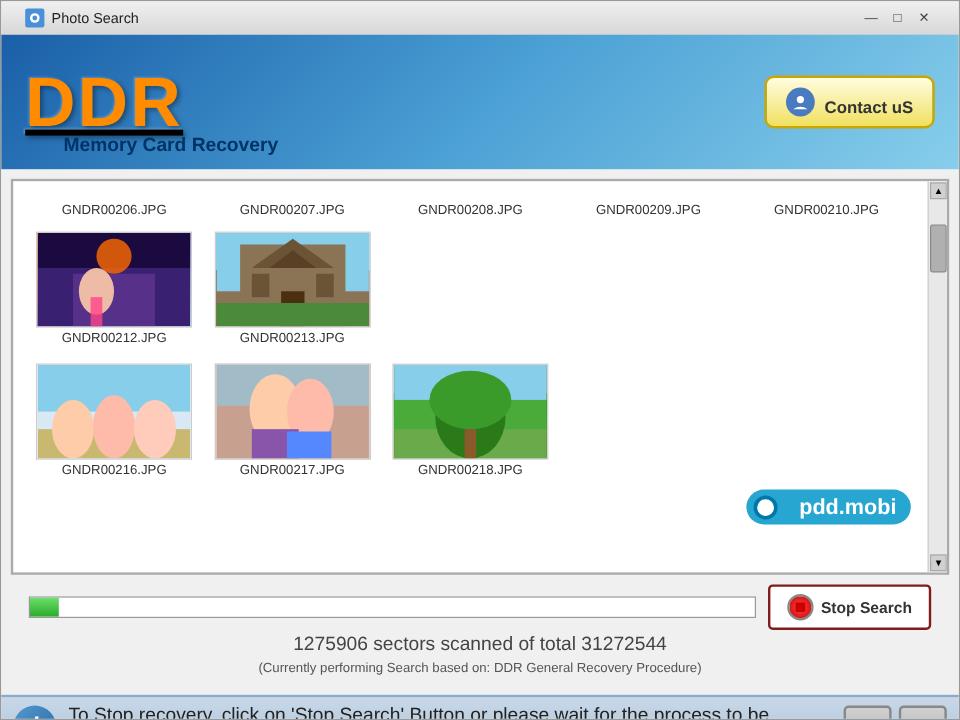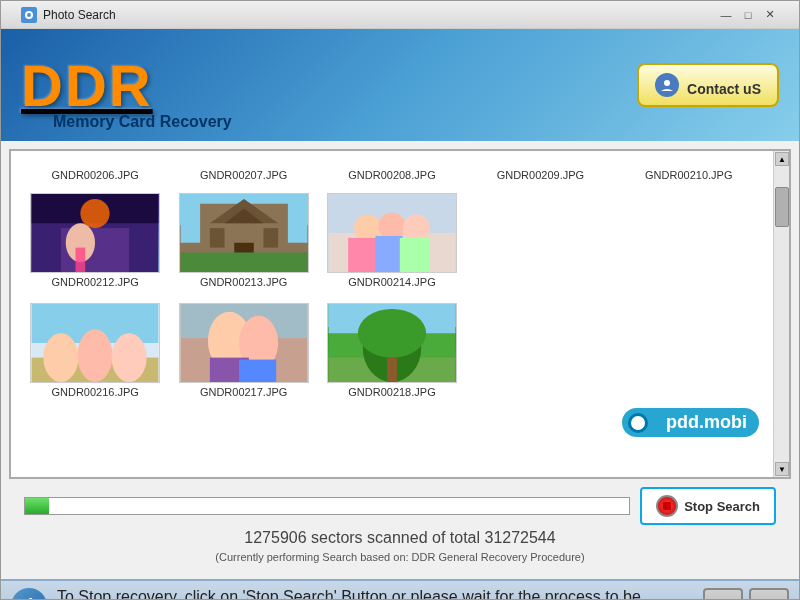--- a/index.html
+++ b/index.html
@@ -220,21 +220,21 @@
     .progress-subtext {
       font-size: 11px;
       color: #555;
       text-align: center;
     }
     .stop-btn {
       display: flex;
       align-items: center;
       gap: 6px;
       background: white;
-      border: 2px solid #0ea5e9;
+      border: 2px solid #7f1d1d;
       border-radius: 4px;
       padding: 6px 14px;
       font-size: 13px;
       font-weight: bold;
       cursor: pointer;
       color: #333;
       white-space: nowrap;
     }
     .stop-icon {
       width: 22px;
@@ -416,35 +416,20 @@
               <polygon points="65,5 30,30 100,30" fill="#6b5335"></polygon>
               <polygon points="65,15 45,30 85,30" fill="#5a4025"></polygon>
               <rect x="55" y="50" width="20" height="30" fill="#4a3010"></rect>
               <rect x="30" y="35" width="15" height="20" fill="#6b5335"></rect>
               <rect x="85" y="35" width="15" height="20" fill="#6b5335"></rect>
               <rect y="60" width="130" height="20" fill="#4a8a3a"></rect>
             </svg>
           </div>
           <div class="photo-label">GNDR00213.JPG</div>
         </div>
-        <div class="photo-item">
-          <div class="photo-thumb" style="background:#c8d8e8;">
-            <svg class="thumb-svg" viewBox="0 0 130 80">
-              <rect width="130" height="80" fill="#e8d8d0"></rect>
-              <rect width="130" height="40" fill="#c8d8e8"></rect>
-              <circle cx="40" cy="35" r="14" fill="#ffccaa"></circle>
-              <circle cx="65" cy="33" r="14" fill="#ffbbaa"></circle>
-              <circle cx="90" cy="35" r="14" fill="#ffccbb"></circle>
-              <rect x="20" y="45" width="30" height="35" fill="#ff88aa"></rect>
-              <rect x="48" y="43" width="28" height="37" fill="#88aaff"></rect>
-              <rect x="73" y="45" width="30" height="35" fill="#aaffaa"></rect>
-            </svg>
-          </div>
-          <div class="photo-label">GNDR00214.JPG</div>
-        </div>
       </div>
 
       <div class="grid-row">
         <div class="photo-item">
           <div class="photo-thumb" style="background:#e8f0f8;">
             <svg class="thumb-svg" viewBox="0 0 130 80">
               <rect width="130" height="80" fill="#d8e8f4"></rect>
               <rect width="130" height="40" fill="#87ceeb"></rect>
               <rect y="55" width="130" height="25" fill="#c8b870"></rect>
               <ellipse cx="30" cy="55" rx="18" ry="25" fill="#ffccaa"></ellipse>

